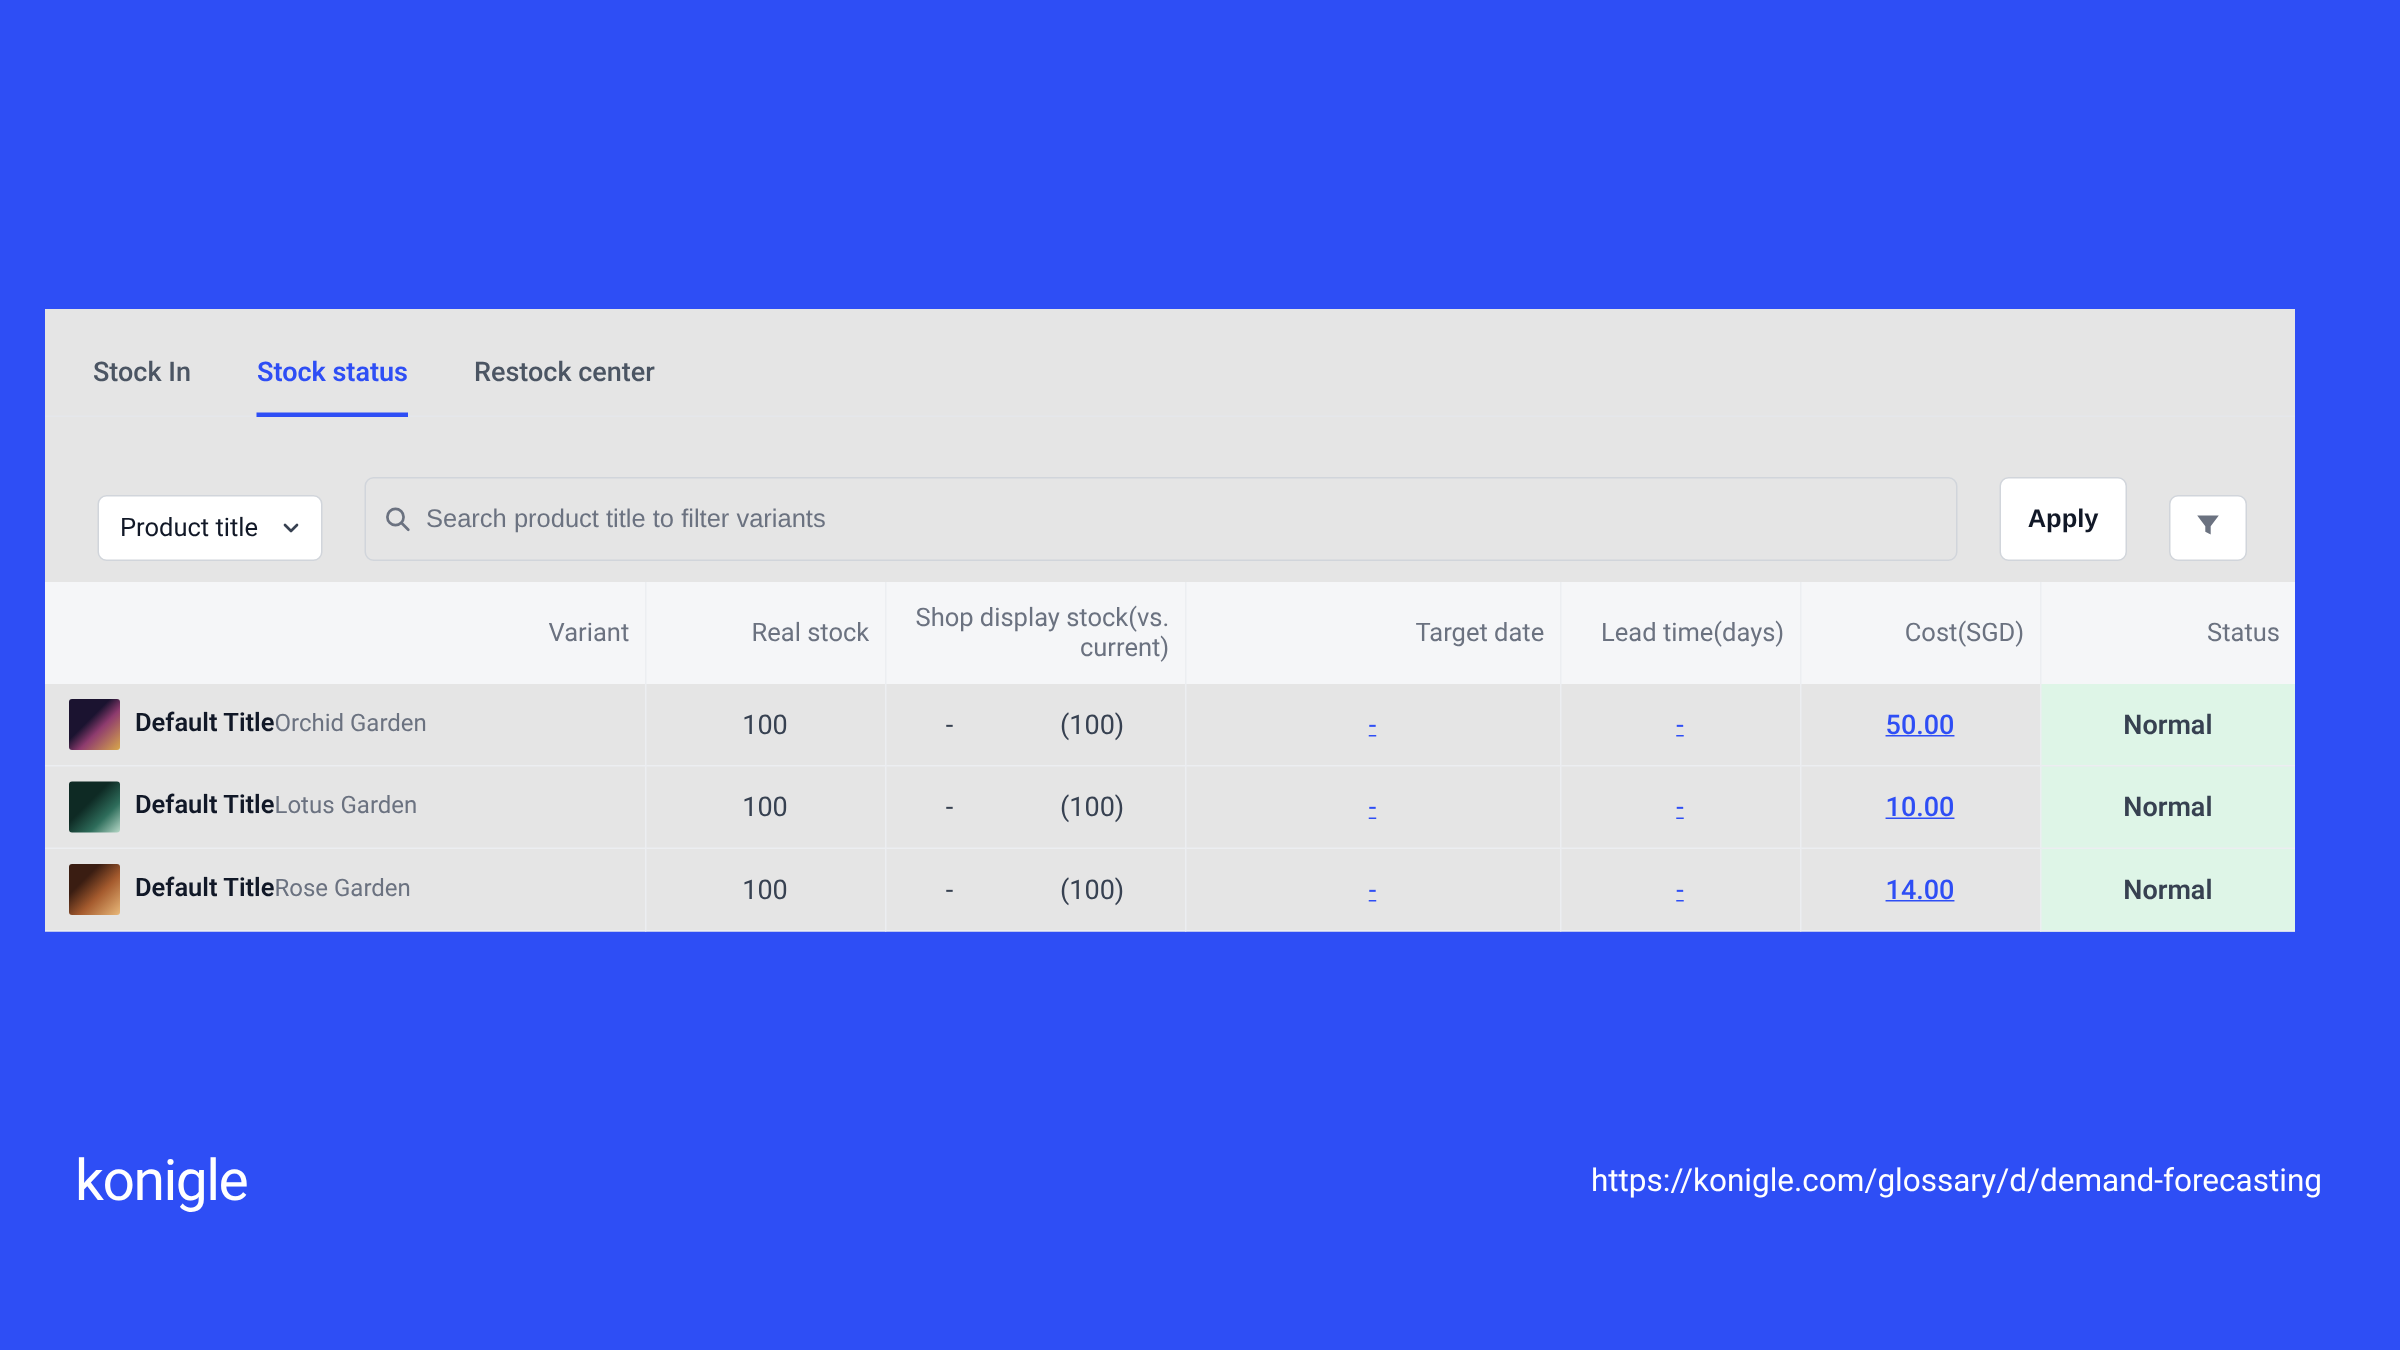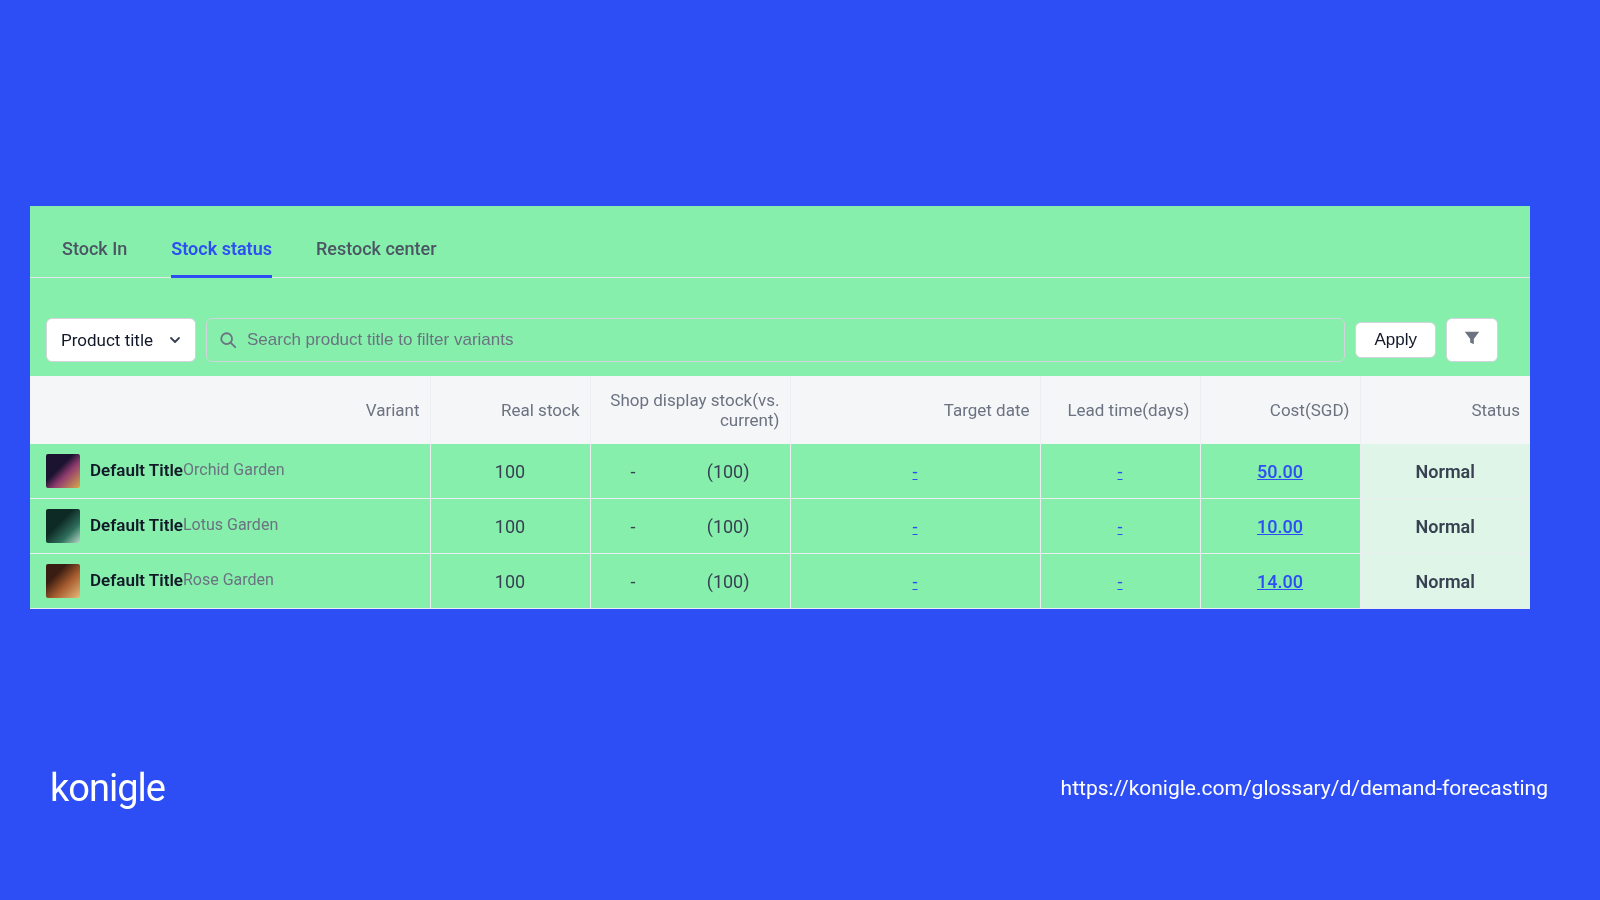--- a/index.html
+++ b/index.html
@@ -9,21 +9,21 @@
     width: 1600px;
     height: 900px;
     overflow: hidden;
     position: relative;
   }
   .panel {
     position: absolute;
     left: 30px;
     top: 206px;
     width: 1500px;
-    background: #86efac;
+    background: #e5e5e5;
     padding: 24px 0 0 0;
   }
   .tabs {
     display: flex;
     gap: 44px;
     padding: 0 32px;
     border-bottom: 1px solid #e5e7eb;
   }
   .tab {
     font-size: 18px;
@@ -34,23 +34,23 @@
     margin-bottom: -1px;
     font-weight: 500;
   }
   .tab.active {
     color: #2e4ef5;
     border-bottom-color: #2e4ef5;
     font-weight: 600;
   }
   .toolbar {
     display: flex;
-    gap: 10px;
-    padding: 40px 32px 14px 16px;
-    align-items: center;
+    gap: 28px;
+    padding: 40px 32px 14px 35px;
+    align-items: flex-end;
   }
   .select-btn {
     display: flex;
     align-items: center;
     justify-content: space-between;
     gap: 14px;
     border: 1px solid #d1d5db;
     border-radius: 6px;
     padding: 0 14px;
     height: 44px;
@@ -64,42 +64,42 @@
     width: 12px; height: 12px;
     display: inline-block;
   }
   .chevron svg { display:block; }
   .search-wrap {
     flex: 1;
     display: flex;
     align-items: center;
     border: 1px solid #d1d5db;
     border-radius: 6px;
-    height: 44px;
+    height: 56px;
     padding: 0 12px;
     gap: 10px;
   }
   .search-icon svg { display:block; }
   .search-input {
     flex: 1;
     border: none;
     outline: none;
     font-size: 17px;
     color: #111827;
     background: transparent;
   }
   .search-input::placeholder { color: #6b7280; }
   .apply-btn {
     border: 1px solid #d1d5db;
     border-radius: 6px;
     background: #fff;
-    height: 36px;
+    height: 56px;
     padding: 0 18px;
     font-size: 17px;
-    font-weight: 400;
+    font-weight: 700;
     color: #111827;
     cursor: pointer;
   }
   .filter-btn {
     border: 1px solid #d1d5db;
     border-radius: 6px;
     background: #fff;
     height: 44px;
     width: 52px;
     display: flex;

